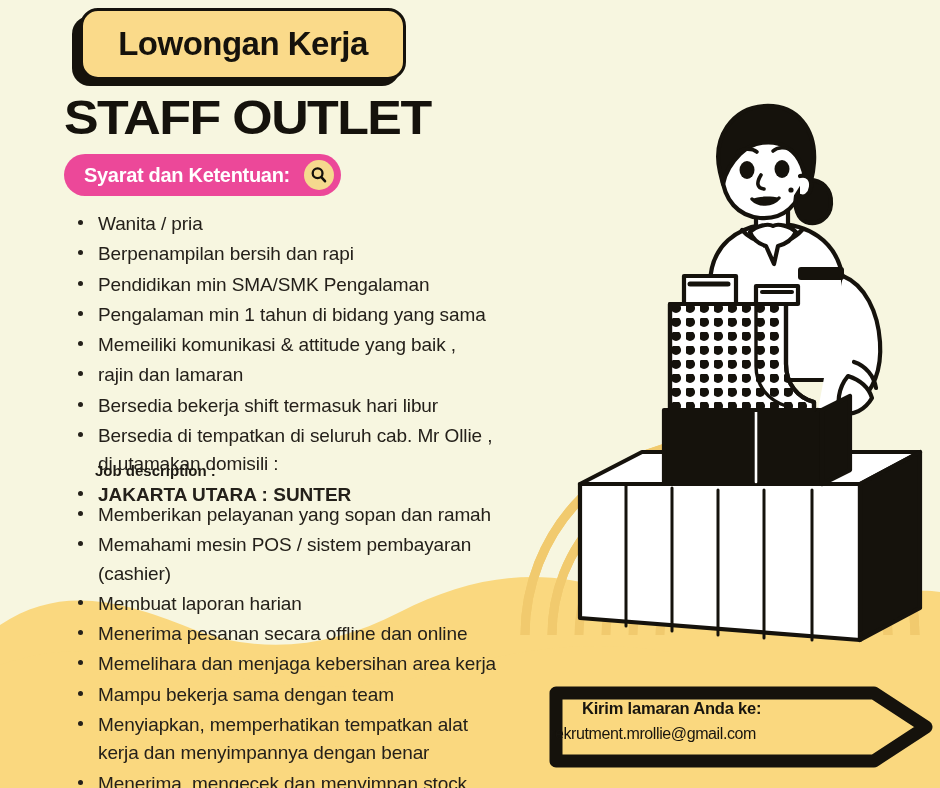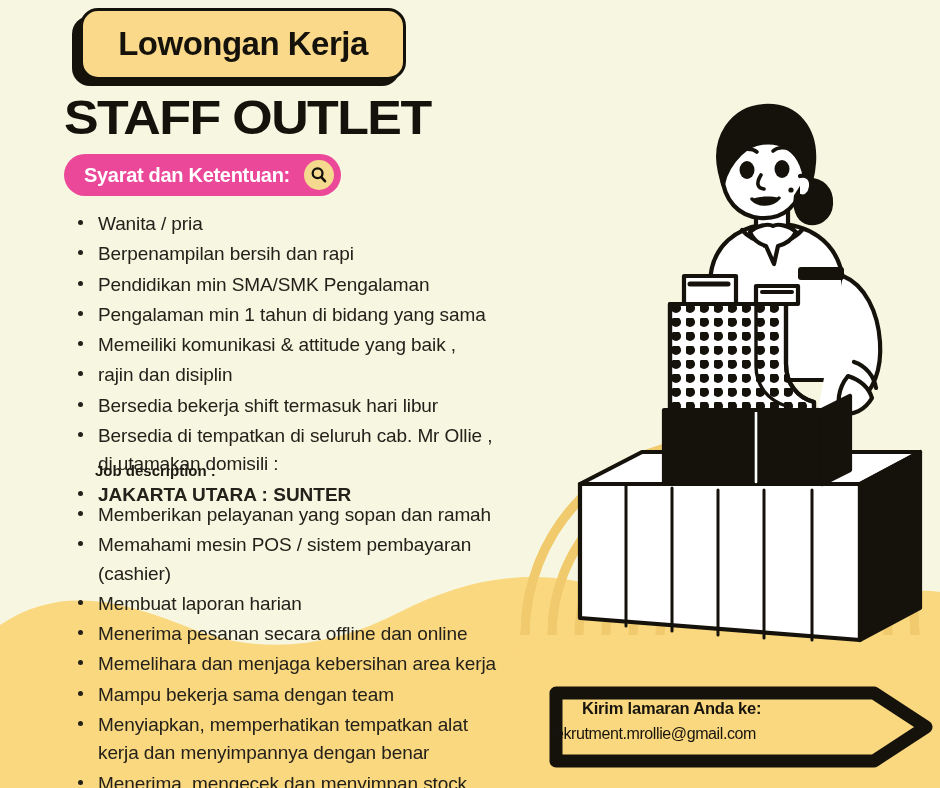--- a/index.html
+++ b/index.html
@@ -331,21 +331,21 @@
       </svg>
     </span>
   </div>
 
   <ul class="req-list">
     <li class="li">Wanita / pria</li>
     <li class="li">Berpenampilan bersih dan rapi</li>
     <li class="li">Pendidikan min SMA/SMK Pengalaman</li>
     <li class="li">Pengalaman min 1 tahun di bidang yang sama</li>
     <li class="li">Memeiliki komunikasi &amp; attitude yang baik ,</li>
-    <li class="li">rajin dan disiplin</li>
+    <li class="li">rajin dan lamaran</li>
     <li class="li">Bersedia bekerja shift termasuk hari libur</li>
     <li class="li">Bersedia di tempatkan di seluruh cab. Mr Ollie , di utamakan domisili :</li>
     <li class="li strong">JAKARTA UTARA : SUNTER</li>
   </ul>
 
   <div class="job-title">Job description :</div>
 
   <ul class="job-list">
     <li class="li">Memberikan pelayanan yang sopan dan ramah</li>
     <li class="li">Memahami mesin POS / sistem pembayaran (cashier)</li>

